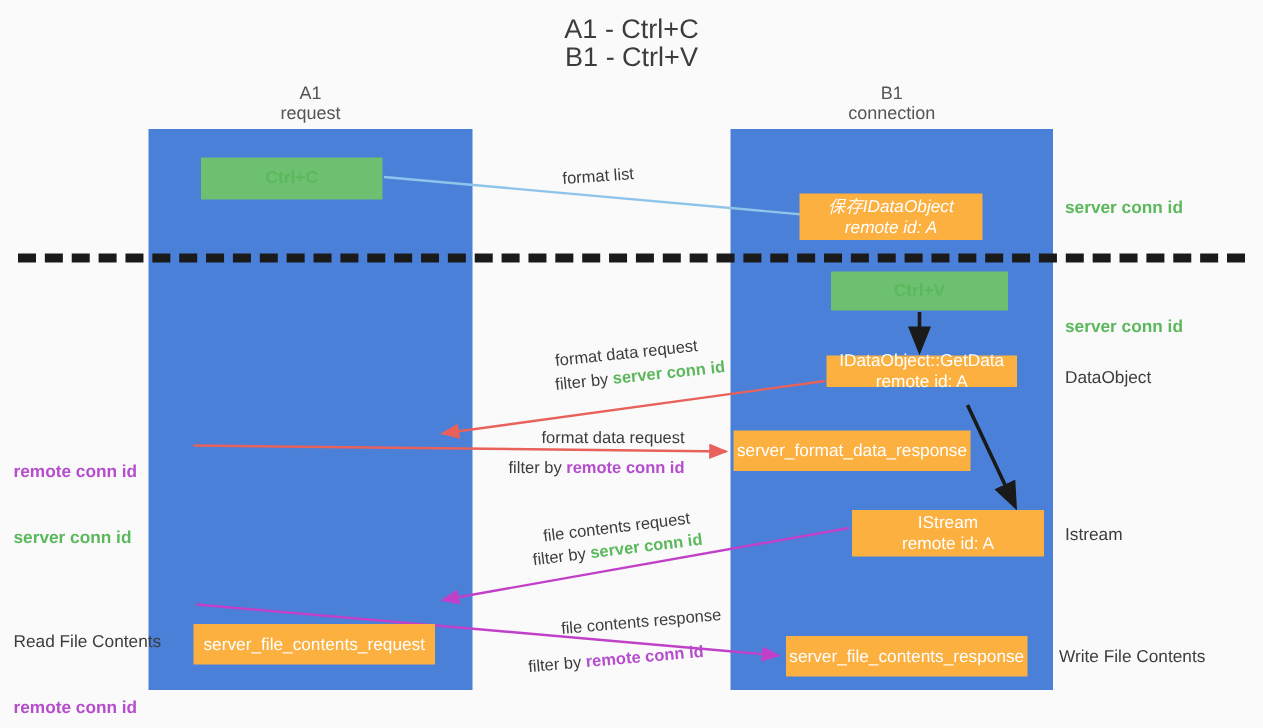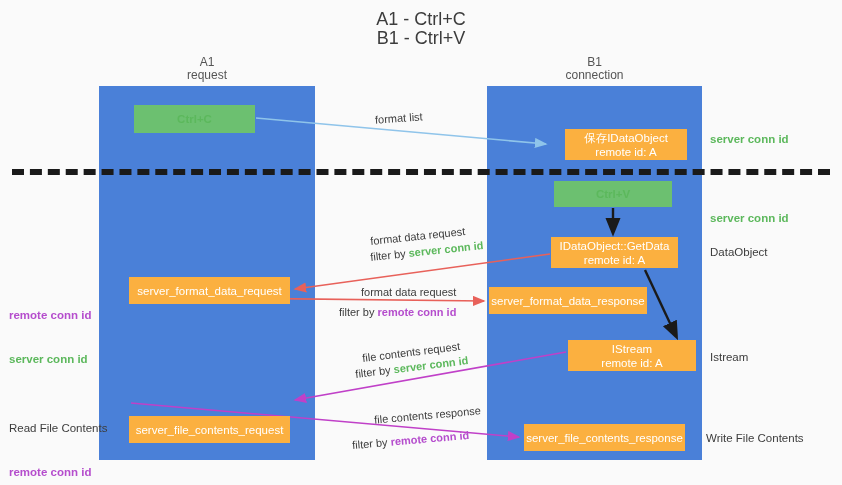--- a/index.html
+++ b/index.html
@@ -66,23 +66,23 @@
     font-size: 11.5px;
     line-height: 14px;
     text-align: center;
     white-space: pre;
     padding: 2px 4px;
   }
   .node.green  { background: #6cc070; }
   .node.orange { background: #fbb040; }
 
   #n-ctrlc   { left: 134px; top: 105px; width: 121px; height: 28px; }
-  #n-savedo  { left: 565px; top: 129px; width: 122px; height: 31px; }
+  #n-savedo  { left: 533px; top: 129px; width: 122px; height: 31px; font-style: italic; }
   #n-ctrlv   { left: 554px; top: 181px; width: 118px; height: 26px; }
-  #n-getdata { left: 551px; top: 237px; width: 127px; height: 31px; }
+  #n-getdata { left: 551px; top: 237px; width: 127px; height: 21px; }
   #n-fdreq   { left: 129px; top: 277px; width: 161px; height: 27px; }
   #n-fdresp  { left: 489px; top: 287px; width: 158px; height: 27px; }
   #n-istream { left: 568px; top: 340px; width: 128px; height: 31px; }
   #n-fcreq   { left: 129px; top: 392px; width: 161px; height: 27px; margin-top: 24px; }
   #n-fcresp  { left: 524px; top: 424px; width: 161px; height: 27px; }
 
   
   .side-note {
     font-size: 11.5px;
     line-height: 14px;
@@ -193,23 +193,20 @@
 
   <div class="abs node green" id="n-ctrlv">
     <span>Ctrl+V</span>
   </div>
 
   <div class="abs node orange" id="n-getdata">
     <span>IDataObject::GetData</span>
     <span>remote id: A</span>
   </div>
 
-  <div class="abs node orange" id="n-fdreq">
-    <span>server_format_data_request</span>
-  </div>
 
   <div class="abs node orange" id="n-fdresp">
     <span>server_format_data_response</span>
   </div>
 
   <div class="abs node orange" id="n-istream">
     <span>IStream</span>
     <span>remote id: A</span>
   </div>
 

